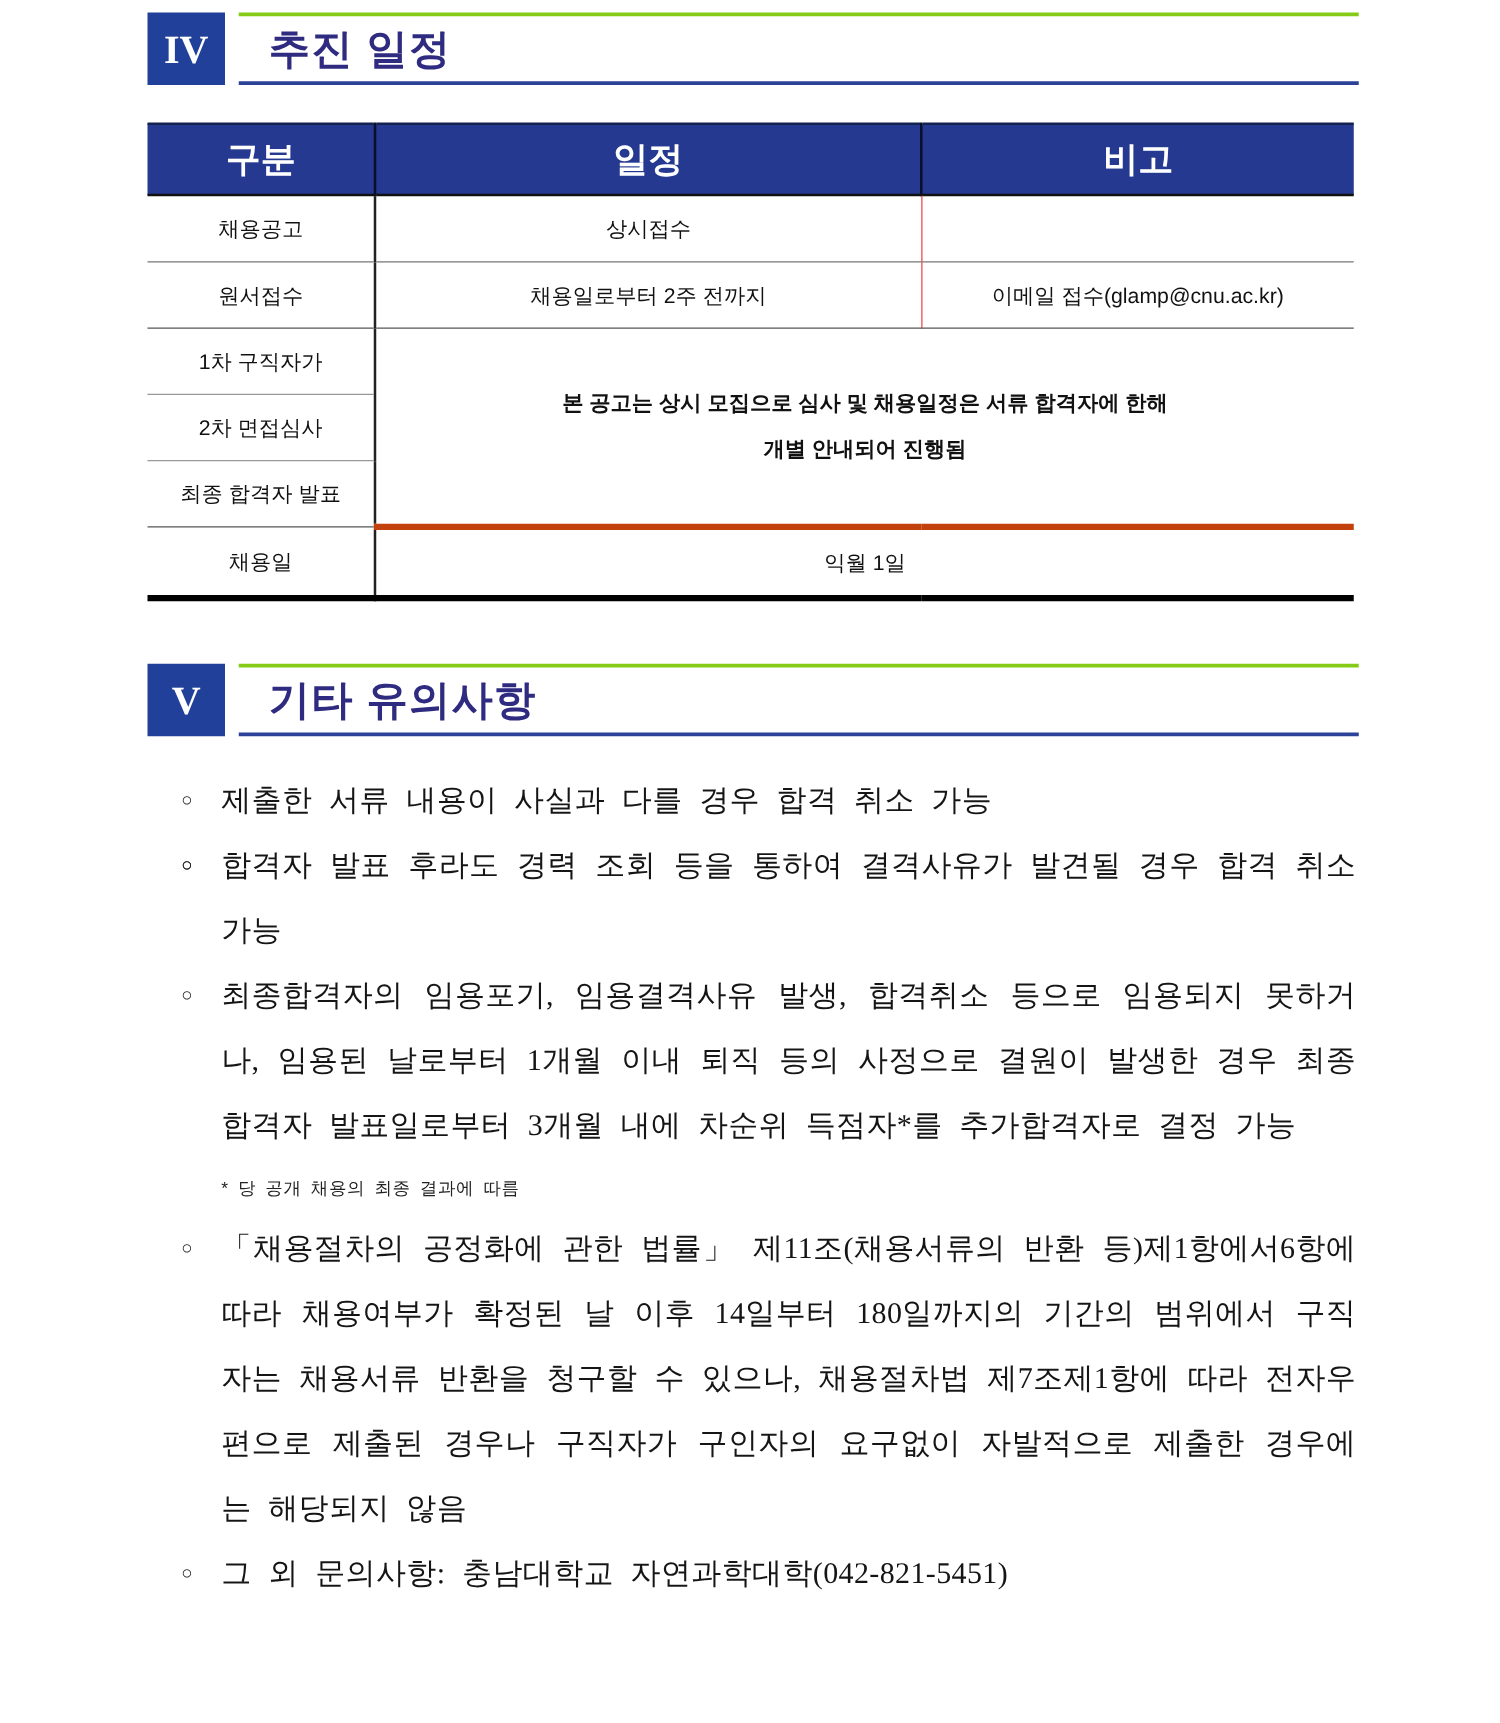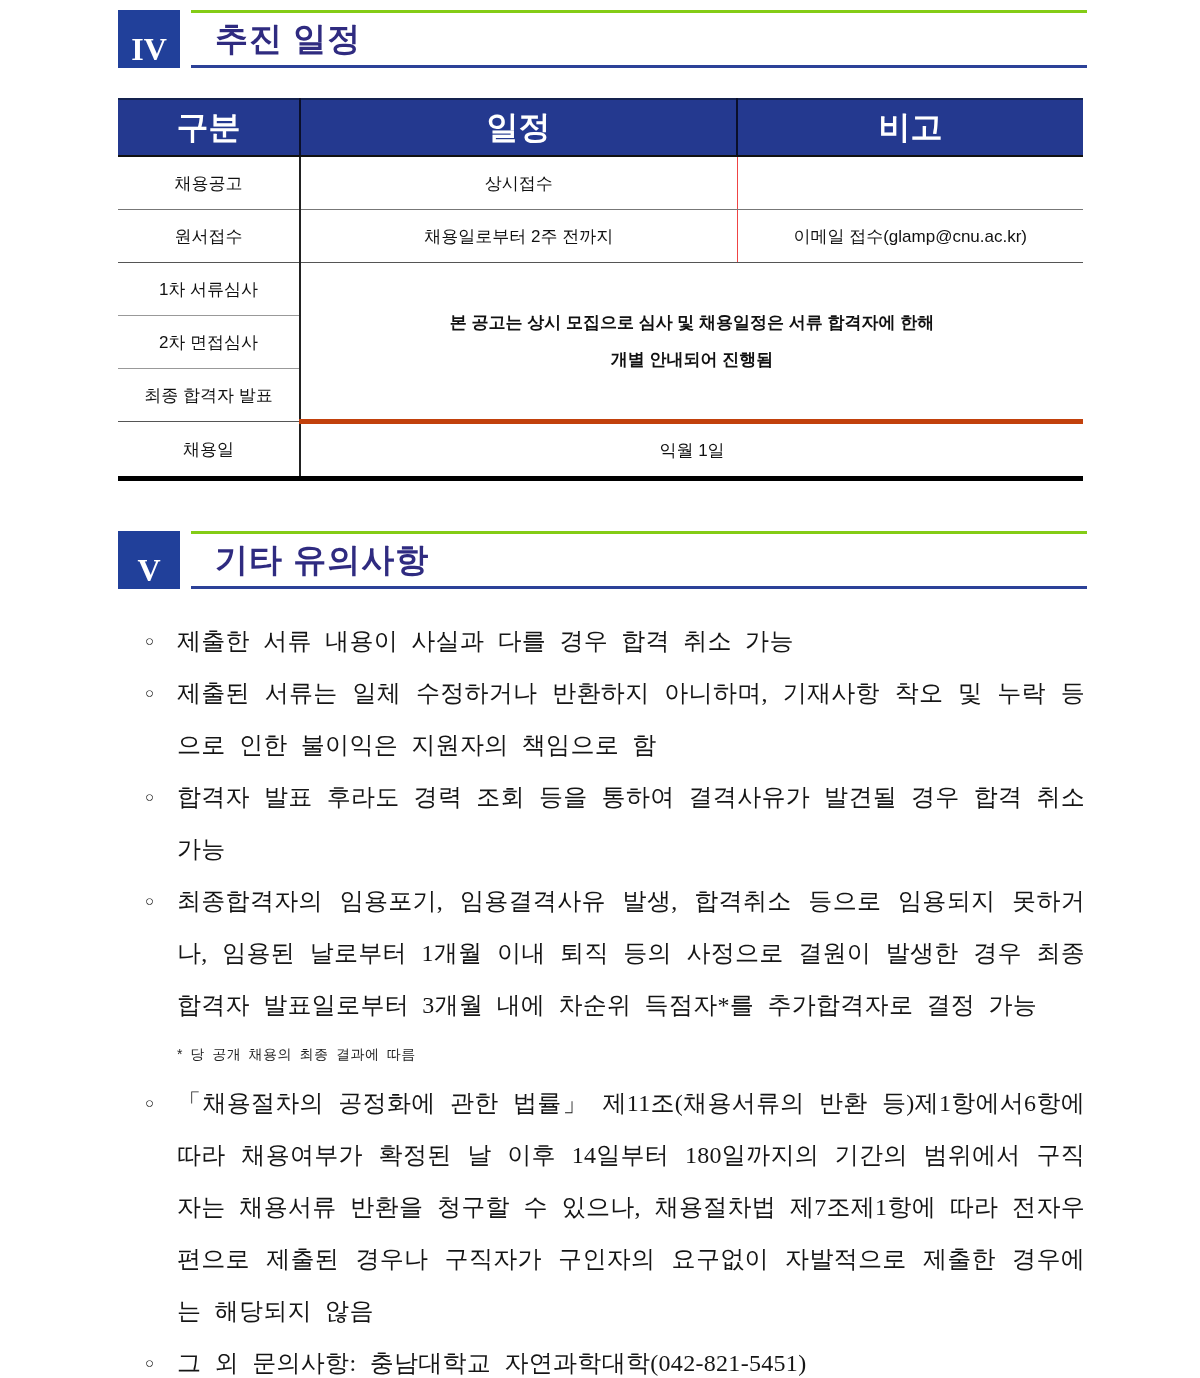--- a/index.html
+++ b/index.html
@@ -5,31 +5,31 @@
   html,body{margin:0;padding:0;background:#ffffff;}
   body{width:1200px;height:1378px;overflow:hidden;
        font-family:"Liberation Serif","DejaVu Serif",serif;color:#111;}
   .page{width:1200px;height:1378px;position:relative;padding-top:10px;box-sizing:border-box;}
 
   
   .sec-header{display:flex;align-items:stretch;height:58px;margin:0 113px 0 118px;}
   .sec-box{width:62px;background:#21409a;color:#ffffff;
            font-family:"Liberation Serif","DejaVu Serif",serif;
            font-size:32px;font-weight:bold;
-           display:flex;align-items:flex-end;justify-content:center;flex:0 0 62px;}
+           display:flex;align-items:center;justify-content:center;flex:0 0 62px;}
   .sec-bar{flex:1;margin-left:11px;border-top:3px solid #84cc16;border-bottom:3px solid #2c4198;
            display:flex;align-items:center;padding-left:24px;box-sizing:border-box;}
   .sec-title{font-family:"Liberation Sans","DejaVu Sans",sans-serif;
              font-weight:bold;font-size:33px;color:#2f2b80;letter-spacing:1px;}
 
   
   table.sched{width:965px;margin:30px 0 0 118px;border-collapse:collapse;table-layout:fixed;
               border-top:2px solid #14224f;border-bottom:5px solid #000;
               font-family:"Liberation Sans","DejaVu Sans",sans-serif;}
-  table.sched th{background:#24398f;color:#ffffff;font-size:32px;font-weight:bold;
+  table.sched th{background:#24398f;color:#ffffff;font-size:28px;font-weight:bold;
                  height:55px;border-bottom:2px solid #111;padding:0;}
   table.sched th.sep{border-right:2px solid #0a0f2a;}
   table.sched td{font-size:17px;height:52px;text-align:center;padding:0;color:#111;}
   td.col1{border-right:2px solid #222;}
   tr.r1 td{border-bottom:1px solid #777;}
   tr.r2 td{border-bottom:1px solid #555;}
   td.vsep{border-right:1px solid #ef4444;}
   td.sub{border-bottom:1px solid #999;}
   td.subLast{border-bottom:1px solid #555;}
   td.merged{border-bottom:5px solid #c2410c;font-weight:bold;font-size:24px;}
@@ -76,21 +76,21 @@
         <td class="col1">채용공고</td>
         <td class="vsep">상시접수</td>
         <td></td>
       </tr>
       <tr class="r2">
         <td class="col1">원서접수</td>
         <td class="vsep">채용일로부터 2주 전까지</td>
         <td class="noteCell">이메일 접수(glamp@cnu.ac.kr)</td>
       </tr>
       <tr>
-        <td class="col1 sub">1차 서류심사</td>
+        <td class="col1 sub">1차 구직자가</td>
         <td class="merged" colspan="2" rowspan="3">
           <div class="mline">본 공고는 상시 모집으로 심사 및 채용일정은 서류 합격자에 한해</div>
           <div class="mline">개별 안내되어 진행됨</div>
         </td>
       </tr>
       <tr>
         <td class="col1 sub">2차 면접심사</td>
       </tr>
       <tr>
         <td class="col1 subLast">최종 합격자 발표</td>
@@ -111,21 +111,20 @@
     </div>
   </div>
 
   <div class="notes">
     <div class="note-item">
       <span class="bullet">○</span>
       <span>제출한 서류 내용이 사실과 다를 경우 합격 취소 가능</span>
     </div>
     <div class="note-item">
       <span class="bullet">○</span>
-      <span>제출된 서류는 일체 수정하거나 반환하지 아니하며, 기재사항 착오 및 누락 등으로 인한 불이익은 지원자의 책임으로 함</span>
     </div>
     <div class="note-item">
       <span class="bullet">○</span>
       <span>합격자 발표 후라도 경력 조회 등을 통하여 결격사유가 발견될 경우 합격 취소 가능</span>
     </div>
     <div class="note-item">
       <span class="bullet">○</span>
       <span>최종합격자의 임용포기, 임용결격사유 발생, 합격취소 등으로 임용되지 못하거나, 임용된 날로부터 1개월 이내 퇴직 등의 사정으로 결원이 발생한 경우 최종 합격자 발표일로부터 3개월 내에 차순위 득점자*를 추가합격자로 결정 가능</span>
     </div>
     <div class="footnote">* 당 공개 채용의 최종 결과에 따름</div>

